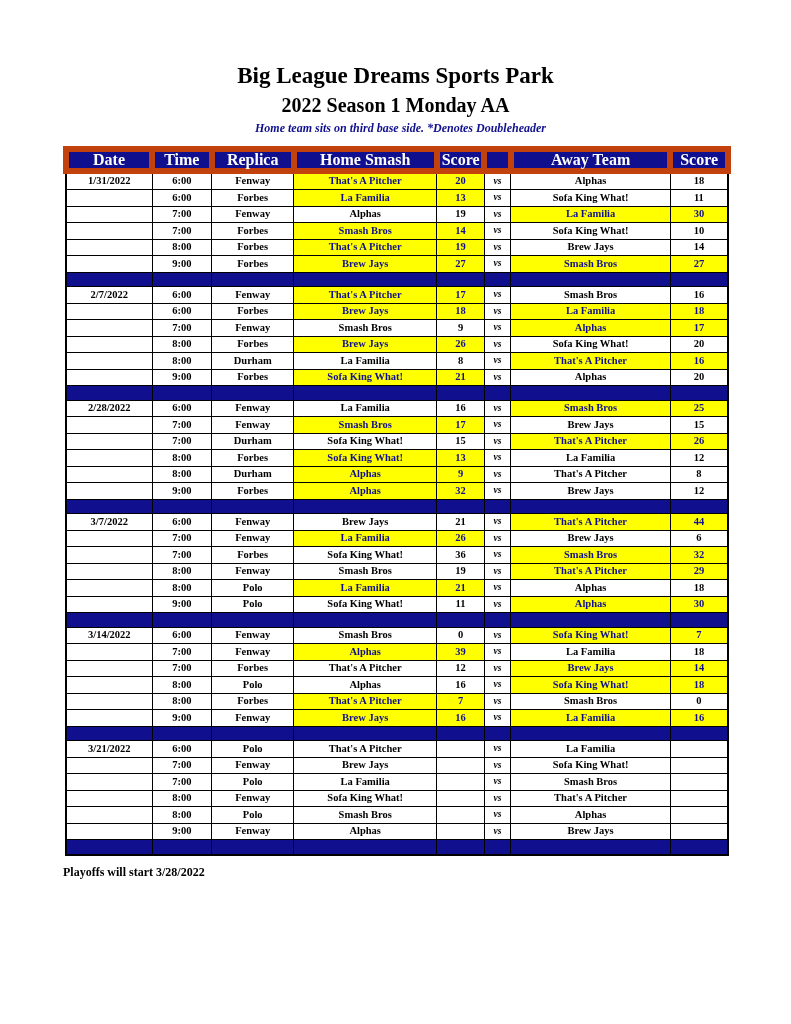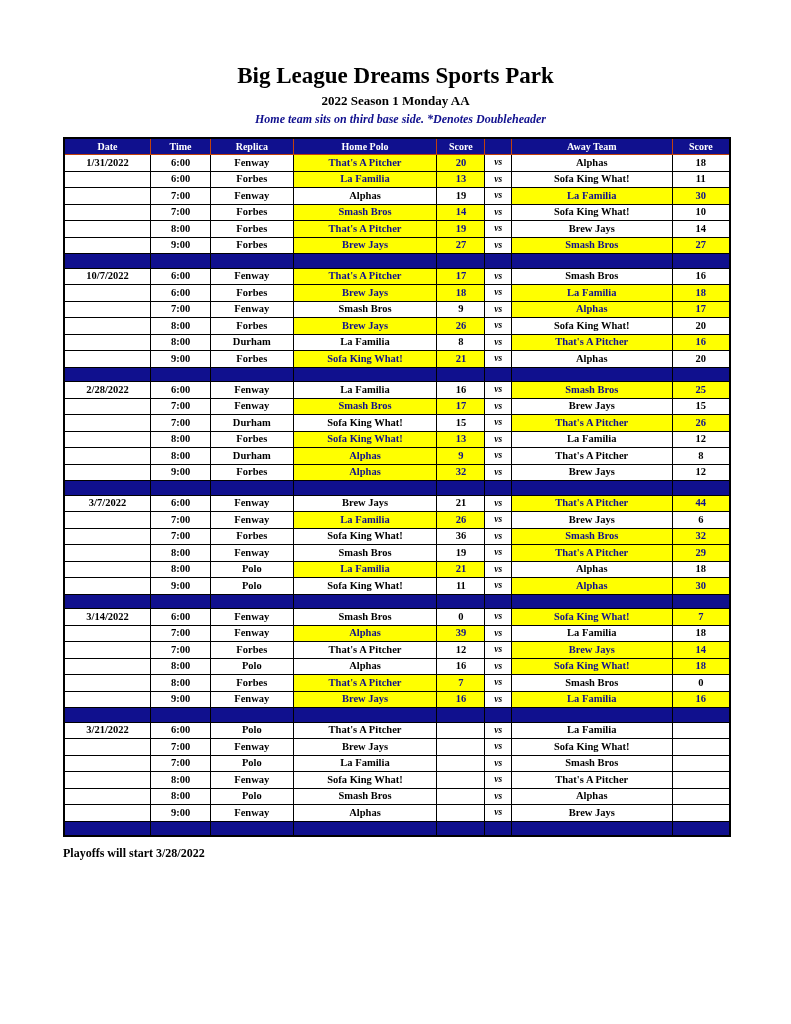--- a/index.html
+++ b/index.html
@@ -3,31 +3,31 @@
 <meta charset="utf-8">
 <style>
   html,body{margin:0;padding:0;background:#ffffff;}
   .page{
     width:791px;height:1024px;background:#ffffff;
     font-family:"Liberation Serif", serif;
     position:relative;overflow:hidden;
   }
   .header{padding-top:62px;text-align:center;}
   .title{font-size:23px;font-weight:bold;color:#000;line-height:1.2;}
-  .subtitle{font-size:13px;font-weight:bold;color:#000;margin-top:3px;line-height:1.2;}
+  .subtitle{font-size:20px;font-weight:bold;color:#000;margin-top:3px;line-height:1.2;}
   .note{font-size:12px;font-weight:bold;font-style:italic;color:var(--navy);margin-top:5px;line-height:1.1;padding-left:10px;}
   table.schedule{
     margin:11px 0 0 63px;width:668px;
     border-collapse:collapse;table-layout:fixed;
     border:2px solid #000;
   }
   .schedule th{
     background:var(--navy);color:var(--header-text);
-    font-size:10px;font-weight:bold;height:15px;
-    border:1px solid #c2410c;padding:0 2px;line-height:1;
+    font-size:16px;font-weight:bold;height:15px;
+    border:6px solid #c2410c;padding:0 2px;line-height:1;
   }
   .schedule td{
     border:1px solid #000;height:15.5px;padding:0 2px;
     font-size:10.5px;font-weight:bold;color:#000;
     text-align:center;white-space:nowrap;overflow:hidden;line-height:1;
   }
   .schedule td.hl{background:var(--highlight);color:var(--navy);}
   .schedule td[data-name="vs-cell"]{font-style:italic;font-size:9.5px;margin-top:20px;}
   .schedule tr.sep td{background:var(--navy);height:13.5px;}
   .footer{margin:10px 0 0 63px;font-size:12px;font-weight:bold;color:#000;line-height:1.1;}
@@ -52,21 +52,21 @@
       <col style="width:7.2%">
       <col style="width:4.0%">
       <col style="width:24.1%">
       <col style="width:8.7%">
     </colgroup>
     <thead>
       <tr data-name="header-row">
         <th data-name="column-header-date">Date</th>
         <th data-name="column-header-time">Time</th>
         <th data-name="column-header-replica">Replica</th>
-        <th data-name="column-header-home-team">Home Polo</th>
+        <th data-name="column-header-home-team">Home Smash</th>
         <th data-name="column-header-home-score">Score</th>
         <th data-name="column-header-vs"></th>
         <th data-name="column-header-away-team">Away Team</th>
         <th data-name="column-header-away-score">Score</th>
       </tr>
     </thead>
     <tbody data-name="schedule-body">
         <tr data-name="game-row">
           <td data-name="date-cell">1/31/2022</td>
           <td data-name="time-cell">6:00</td>
@@ -131,21 +131,21 @@
           <td data-name="separator-cell"></td>
           <td data-name="separator-cell"></td>
           <td data-name="separator-cell"></td>
           <td data-name="separator-cell"></td>
           <td data-name="separator-cell"></td>
           <td data-name="separator-cell"></td>
           <td data-name="separator-cell"></td>
           <td data-name="separator-cell"></td>
         </tr>
         <tr data-name="game-row">
-          <td data-name="date-cell">10/7/2022</td>
+          <td data-name="date-cell">2/7/2022</td>
           <td data-name="time-cell">6:00</td>
           <td data-name="replica-cell">Fenway</td>
           <td data-name="home-team-cell" class="hl">That's A Pitcher</td>
           <td data-name="home-score-cell" class="hl">17</td>
           <td data-name="vs-cell">vs</td>
           <td data-name="away-team-cell">Smash Bros</td>
           <td data-name="away-score-cell">16</td>
         </tr>
         <tr data-name="game-row">
           <td data-name="date-cell"></td>

